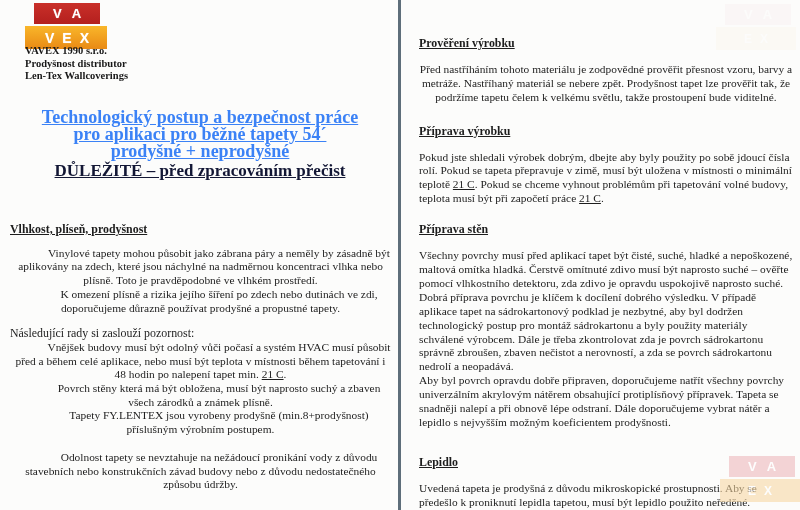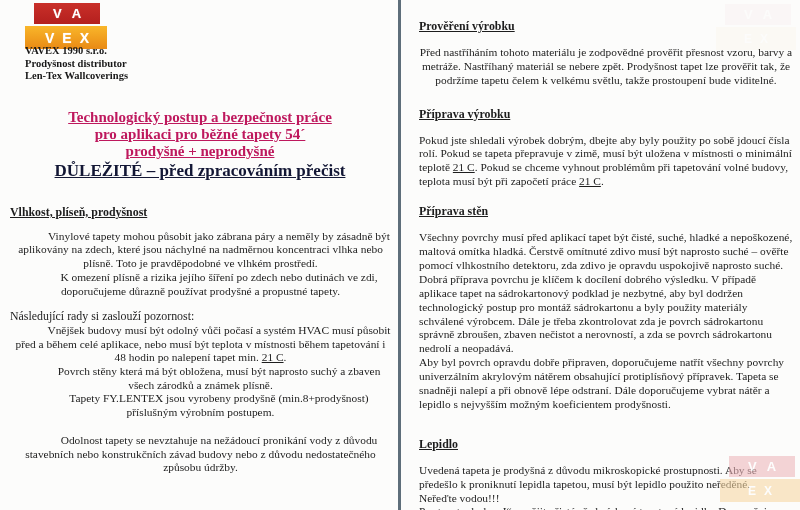--- a/index.html
+++ b/index.html
@@ -17,30 +17,30 @@
   .logo-top{margin-left:9px;width:66px;height:21px;background:linear-gradient(180deg,#c93029,#b41f1e);
     font-size:13px;letter-spacing:11px;padding-left:11px;box-sizing:border-box;}
   .logo-bottom{margin-top:2px;width:82px;height:23px;background:linear-gradient(180deg,#f9b62a,#e98a14);
     font-size:14px;letter-spacing:8px;padding-left:10px;box-sizing:border-box;}
   .logo-letters{text-shadow:0 0 1px rgba(255,255,255,.6);}
   .company-block{position:absolute;left:25px;top:45px;font-weight:bold;
     font-size:10.5px;line-height:12.7px;color:#181818;white-space:nowrap;}
 
   
   .title-block{position:absolute;left:18px;top:109px;width:364px;text-align:center;
-    color:#be185d;font-weight:bold;font-size:15px;line-height:17px;}
+    color:#3b82f6;font-weight:bold;font-size:18px;line-height:17px;}
   .title-block div{text-decoration:underline;}
   .important-line{position:absolute;left:18px;top:161px;width:364px;text-align:center;
     color:#131735;font-weight:bold;font-size:17px;text-decoration:underline;}
 
   
   .col{position:absolute;font-size:11.4px;line-height:13.7px;text-align:left;}
   .col-left{left:10px;top:206px;width:381px;}
   .col-right{left:419px;top:20px;width:374px;line-height:13.9px;}
-  .sec-head{font-weight:bold;text-decoration:underline;font-size:11.9px;margin:0 0 12px 0;}
+  .sec-head{font-weight:bold;text-decoration:underline;font-size:11.9px;margin:17px 0 12px 0;}
   .sec-head-plain{font-weight:normal;font-size:11.9px;margin:0;}
   .col p{margin:0;}
   .col-left p{text-indent:37px;text-align:center;}
   .mb12{margin-bottom:12px !important;}
   .mb16{margin-bottom:16px !important;}
   .mb20{margin-bottom:20px !important;text-align:center;}
   .mb26{margin-bottom:26px !important;}
   .mt14{margin-top:14px !important;}
   u{text-decoration:underline;}
 

